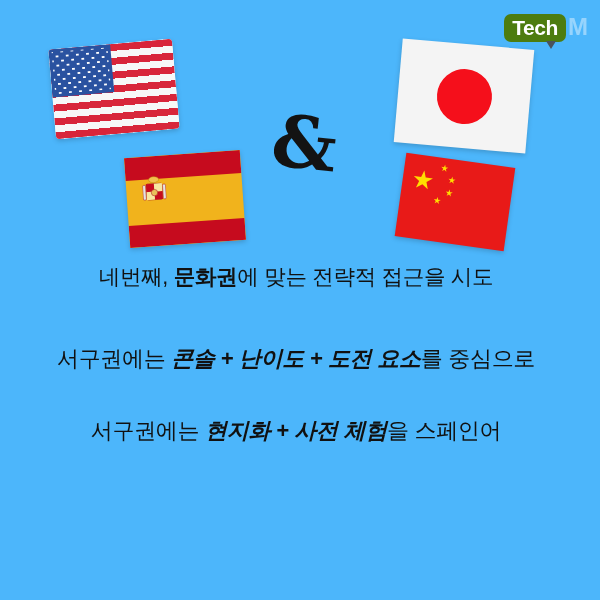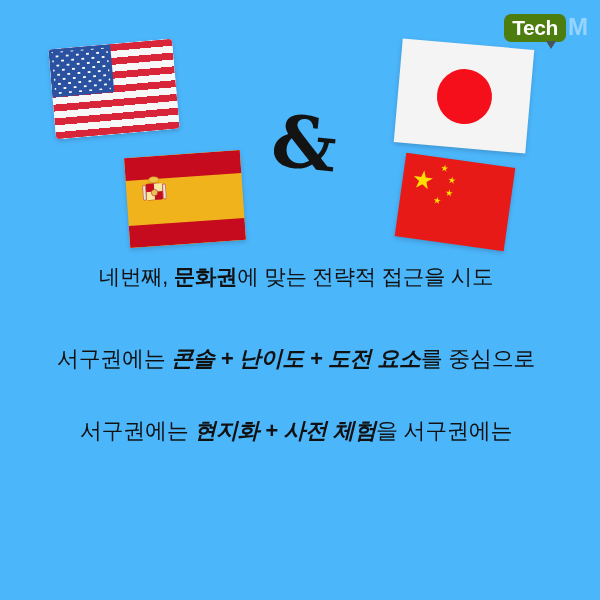--- a/index.html
+++ b/index.html
@@ -284,17 +284,17 @@
 
     <div class="para para-1">
       <div class="line"><span>네번째, </span><span class="em">문화권</span><span>에 맞는 전략적 접근을 시도</span></div>
     </div>
 
     <div class="para para-2">
       <div class="line"><span>서구권에는 </span><span class="emi">콘솔 + 난이도 + 도전 요소</span><span>를 중심으로</span></div>
     </div>
 
     <div class="para para-3">
-      <div class="line"><span>서구권에는 </span><span class="emi">현지화 + 사전 체험</span><span>을 서구권에는</span></div>
+      <div class="line"><span>서구권에는 </span><span class="emi">현지화 + 사전 체험</span><span>을 스페인어</span></div>
     </div>
 
   </div>
 </div>
 
 </body></html>

